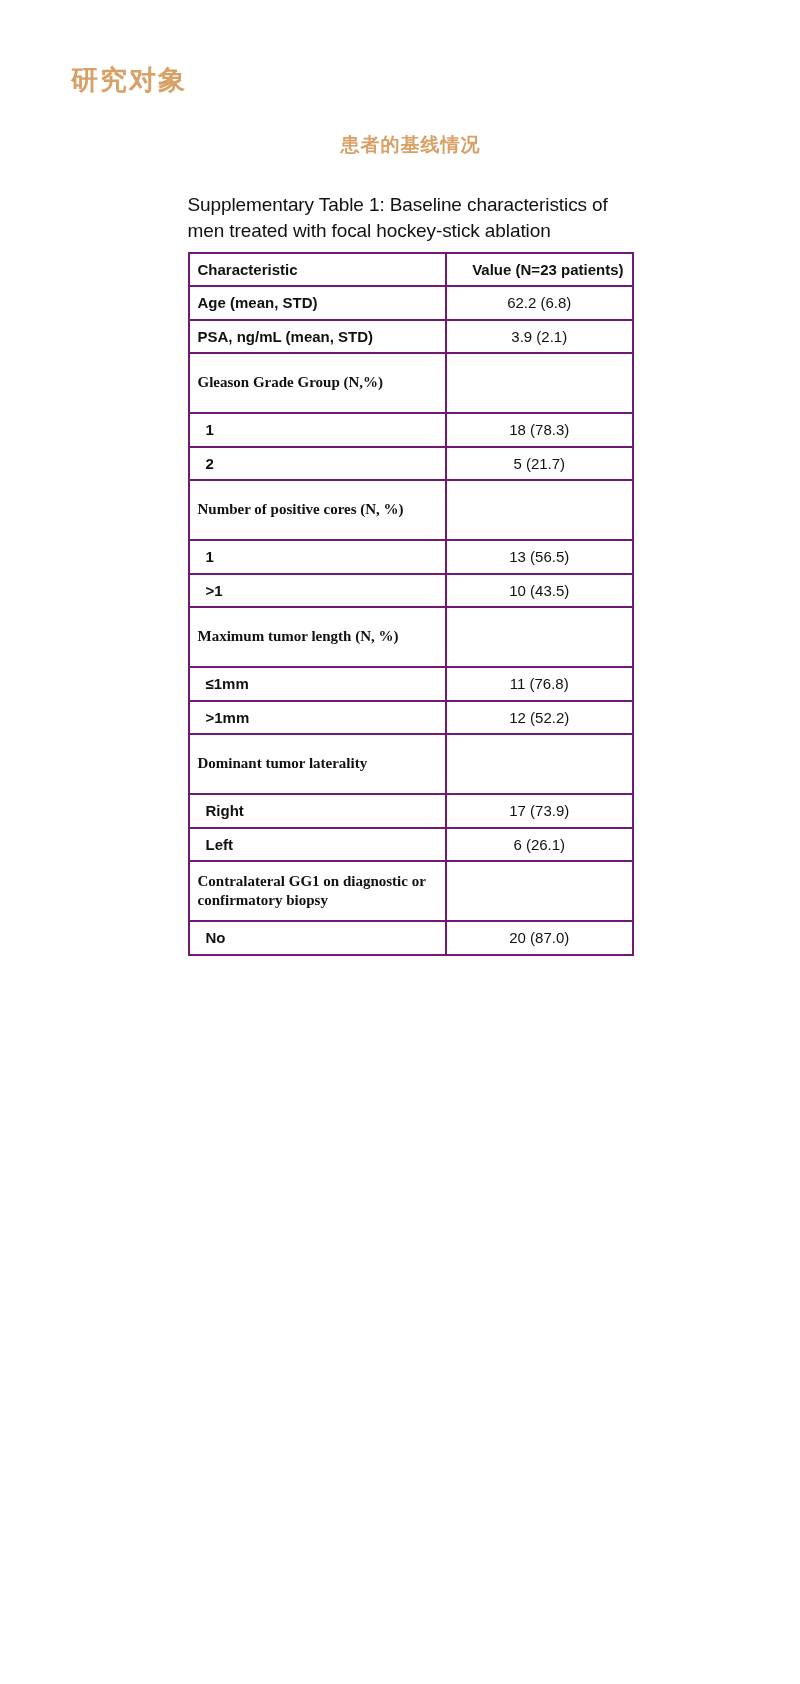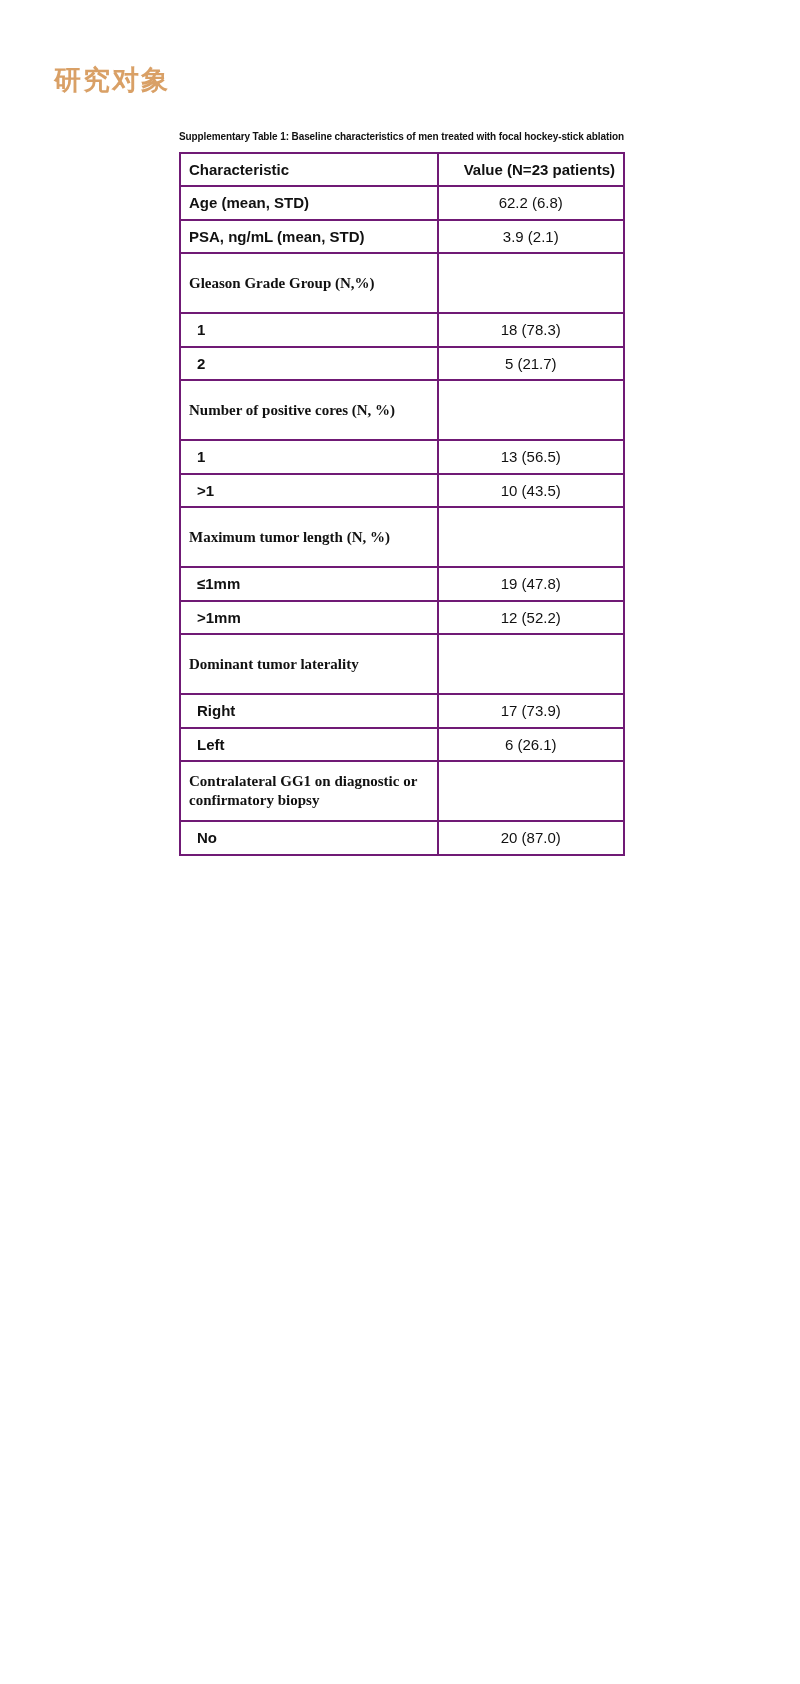--- a/index.html
+++ b/index.html
@@ -11,21 +11,21 @@
     width: 800px;
     min-height: 1684px;
     font-family: "Liberation Sans", sans-serif;
     color: #1a1a1a;
     -webkit-font-smoothing: antialiased;
   }
   .page {
     width: 800px;
     min-height: 1684px;
     box-sizing: border-box;
-    padding: 48px 50px 40px 54px;
+    padding: 48px 50px 40px 71px;
     position: relative;
   }
   .section-heading {
     font-size: 27px;
     font-weight: bold;
     color: #d9a066;
     letter-spacing: 2px;
     margin: 16px 0 34px 0;
     line-height: 1.2;
   }
@@ -44,22 +44,22 @@
     font-weight: bold;
     letter-spacing: 1px;
     margin: 36px 0 34px 0;
   }
   .table-figure {
     width: 446px;
     margin: 0 auto;
     color: #111;
   }
   .table-title {
-    font-size: 10px;
-    font-weight: bold;
+    font-size: 19px;
+    font-weight: normal;
     line-height: 1.35;
     margin-bottom: 8px;
     letter-spacing: -0.1px;
   }
   table.baseline {
     border-collapse: collapse;
     width: 100%;
     table-layout: fixed;
   }
   table.baseline td, table.baseline th {
@@ -92,20 +92,21 @@
   .row-tall td { height: 46px; font-family: Liberation Serif, serif; }
 </style>
 </head>
 <body>
 
 <div class="page">
 
   <h1 class="section-heading">研究对象</h1>
 
 
+  <div class="figure-caption">患者的基线情况</div>
 
   <div class="table-figure">
     <div class="table-title">Supplementary Table 1: Baseline characteristics of men treated with focal hockey-stick ablation</div>
 
     <table class="baseline">
       <colgroup>
           <col class="c1">
           <col class="c2">
         </colgroup>
       <thead>
@@ -146,21 +147,21 @@
           <tr>
             <td class="label indent">&gt;1</td>
             <td class="value">10 (43.5)</td>
           </tr>
           <tr class="row-tall">
             <td class="label">Maximum tumor length (N, %)</td>
             <td class="value"></td>
           </tr>
           <tr>
             <td class="label indent">≤1mm</td>
-            <td class="value">19 (47.8)</td>
+            <td class="value">11 (76.8)</td>
           </tr>
           <tr>
             <td class="label indent">&gt;1mm</td>
             <td class="value">12 (52.2)</td>
           </tr>
           <tr class="row-tall">
             <td class="label">Dominant tumor laterality</td>
             <td class="value"></td>
           </tr>
           <tr>

